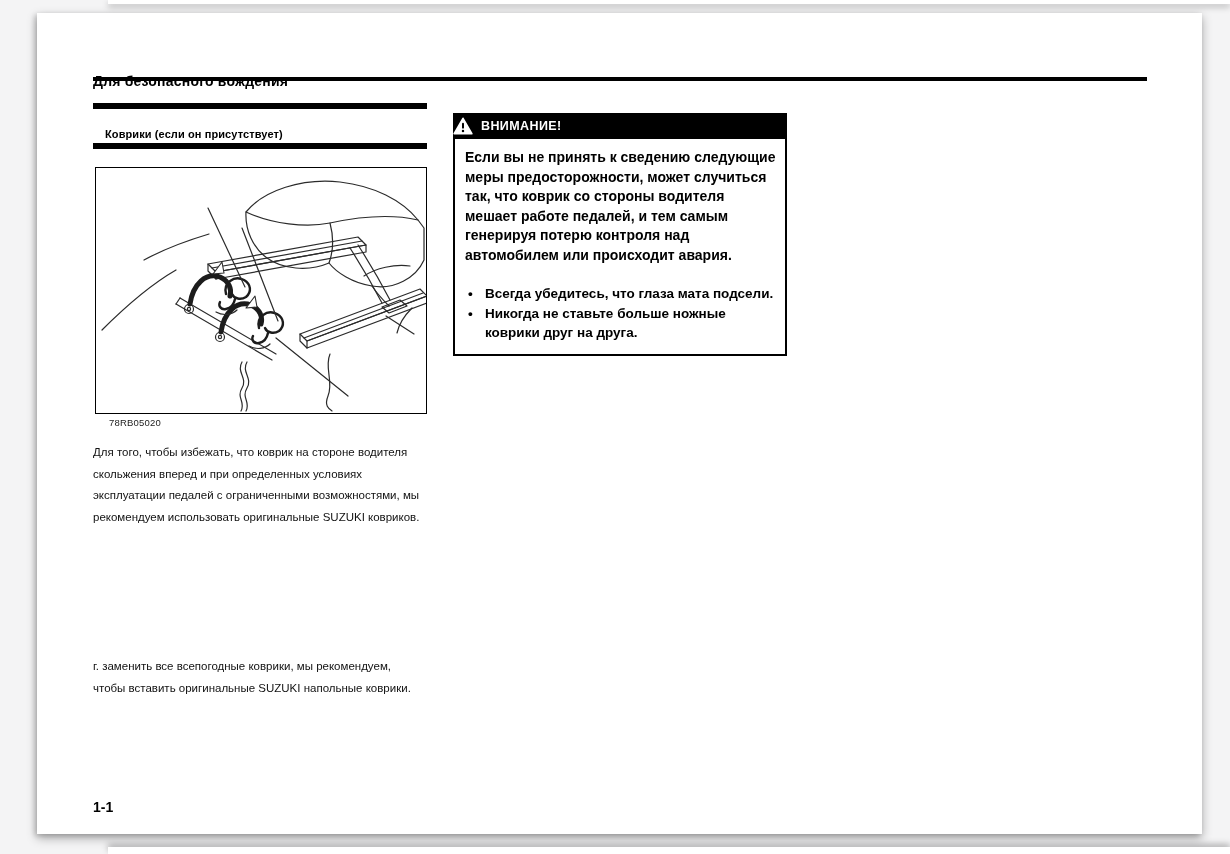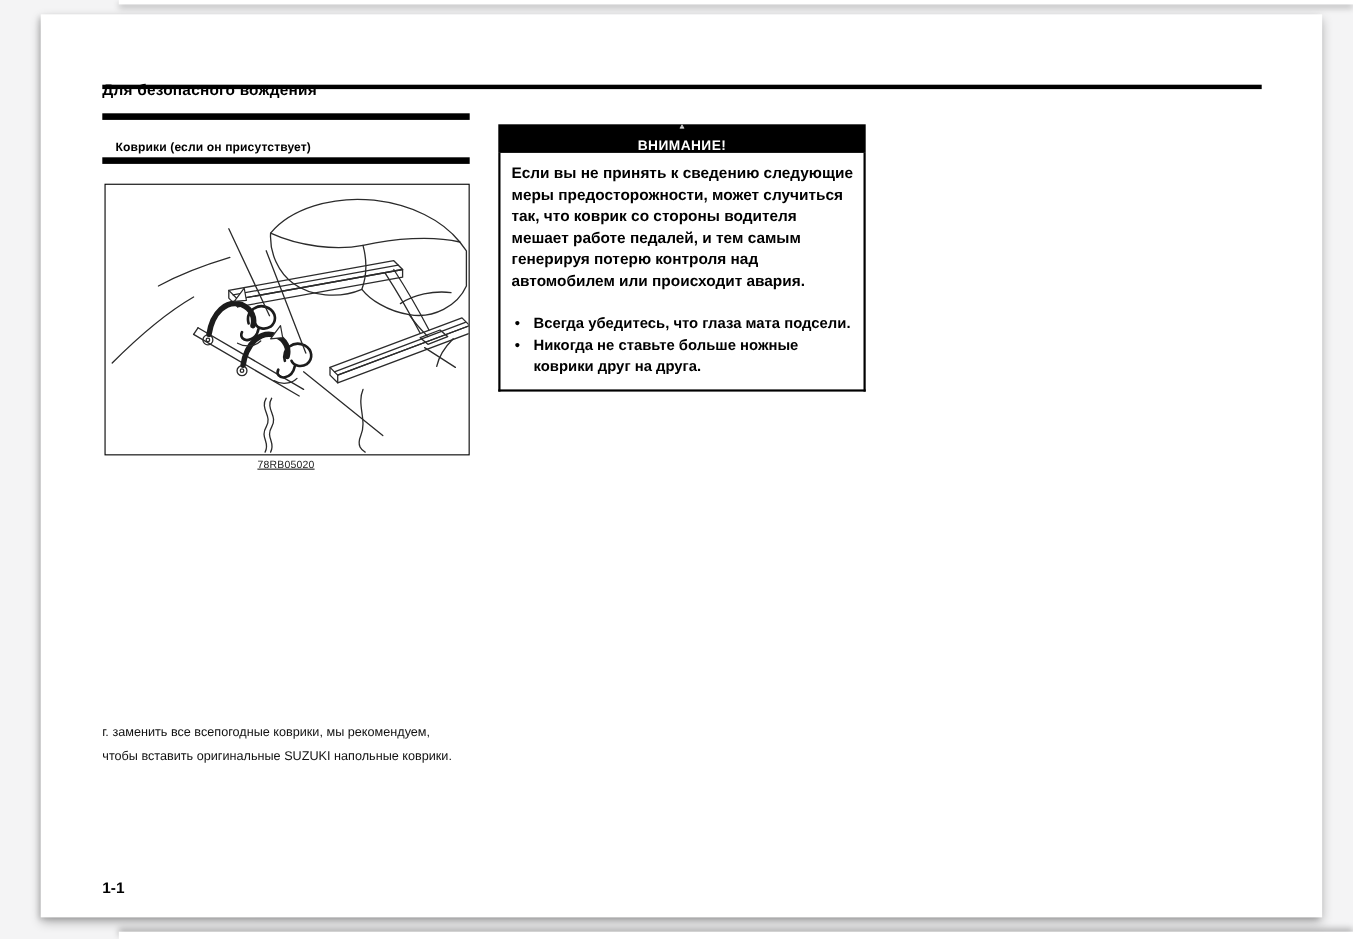--- a/index.html
+++ b/index.html
@@ -32,34 +32,34 @@
   .sec-bar.b2{top:130px;}
   .sec-title{
     position:absolute;left:56px;top:103px;margin:12px;font-size:11px;font-weight:bold;letter-spacing:.1px;
   }
   .figure{
     position:absolute;left:58px;top:154px;width:330px;height:245px;margin:0;
     border:1px solid #000;background:#fff;
   }
   .figure svg{display:block;width:330px;height:245px;}
   .caption{
-    position:absolute;left:58px;top:404px;width:330px;text-align:center;
-    font-size:9.5px;color:#222;letter-spacing:.2px;text-decoration:underline;
+    position:absolute;left:72px;top:404px;width:330px;text-align:left;
+    font-size:9.5px;color:#222;letter-spacing:.2px;
   }
   .para{position:absolute;left:56px;margin:0;}
   .para.small{font-size:11.5px;line-height:21.5px;color:#111;}
   .p1{top:429px;width:332px;}
   .p2{top:521px;width:344px;font-size:14px;line-height:23.5px;}
   .p3{top:643px;width:332px;line-height:23px;}
   .warning{
     position:absolute;left:416px;top:100px;width:334px;box-sizing:border-box;
   }
   .warning-header{
-    height:26px;background:#000;color:#fff;display:flex;align-items:center;justify-content:space-between;
-    gap:8px;font-size:12.5px;font-weight:bold;letter-spacing:.4px;flex-direction:column;
+    height:26px;background:#000;color:#fff;display:flex;align-items:center;justify-content:flex-start;
+    gap:8px;font-size:12.5px;font-weight:bold;letter-spacing:.4px;
   }
   .warning-header svg{display:block;}
   .warning-body{
     border:2px solid #000;border-top:none;box-sizing:border-box;
     padding:9px 9px 11px 10px;
   }
   .warn-text{margin:0;font-size:14px;font-weight:bold;line-height:19.5px;}
   .warn-list{list-style:none;margin:19px 0 0 0;padding:0;}
   .warn-list li{
     display:flex;align-items:flex-start;font-size:13.5px;font-weight:bold;line-height:19.5px;
@@ -147,20 +147,21 @@
       <path class="art" d="M146 194 C140 204 152 210 146 220 C140 230 150 234 145 243"></path>
       <path class="art" d="M151 194 C145 204 157 210 151 220 C145 230 155 234 150 243"></path>
 
       <path class="art" d="M234 186 C228 200 238 214 232 228 C228 238 233 241 236 243"></path>
       <path class="art" d="M290 148 L318 166"></path>
       <path class="art" d="M316 140 C308 148 303 156 301 165"></path>
     </svg>
   </figure>
   <div class="caption">78RB05020</div>
 
+  <p class="para small p1">Для того, чтобы избежать, что коврик на стороне водителя скольжения вперед и при определенных условиях эксплуатации педалей с ограниченными возможностями, мы рекомендуем использовать оригинальные SUZUKI ковриков.</p>
   <p class="para small p3">г. заменить все всепогодные коврики, мы рекомендуем, чтобы вставить оригинальные SUZUKI напольные коврики.</p>
 
   <div class="warning">
     <div class="warning-header">
       <svg width="20" height="18" viewBox="0 0 24 22" aria-hidden="true">
         <path d="M12 1.6 L22.8 20.4 L1.2 20.4 Z" fill="#ffffff" stroke="#ffffff" stroke-width="2" stroke-linejoin="round"></path>
         <rect x="10.8" y="7" width="2.4" height="7.2" rx="1.2" fill="#000"></rect>
         <circle cx="12" cy="17" r="1.5" fill="#000"></circle>
       </svg>
       <span>ВНИМАНИЕ!</span>

